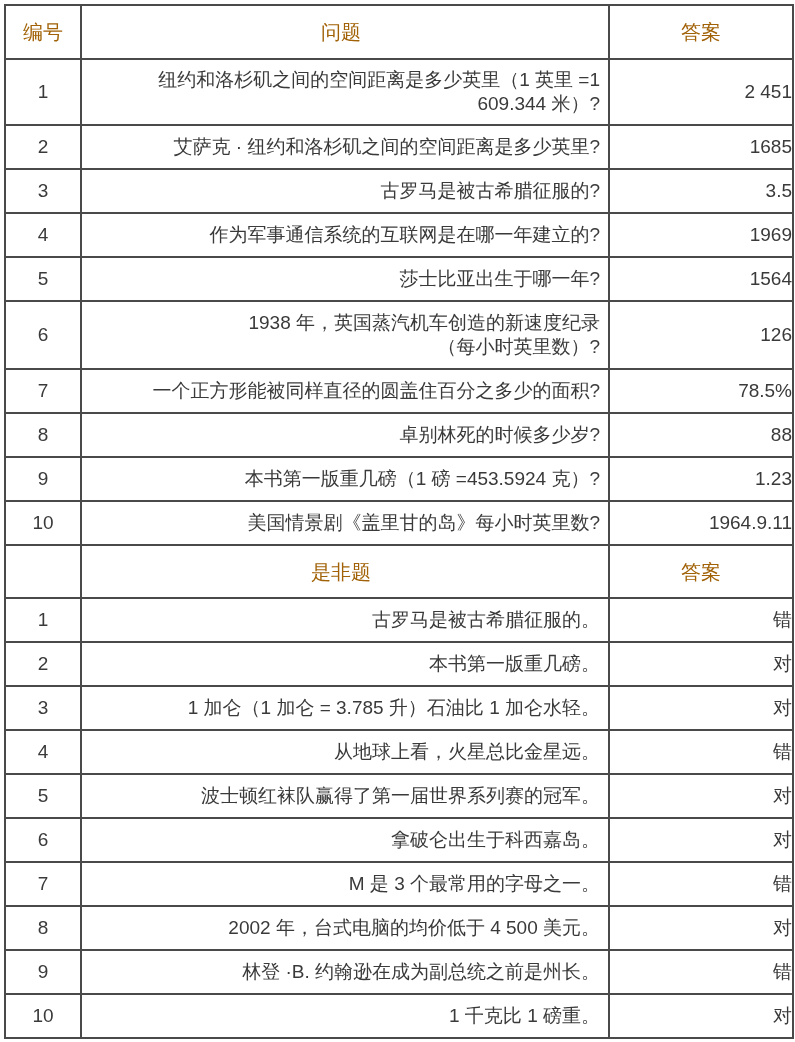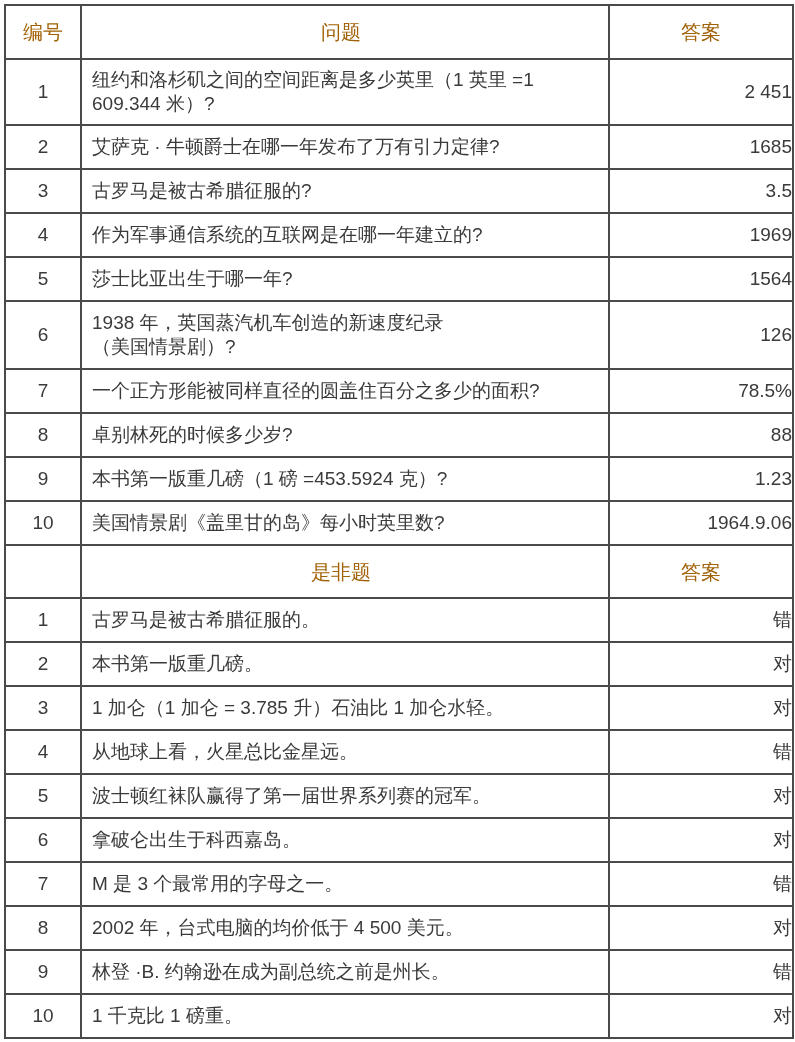--- a/index.html
+++ b/index.html
@@ -27,21 +27,21 @@
       border: 2px solid #4a4a4a;
       padding: 0;
       vertical-align: middle;
       font-size: 19px;
       line-height: 24px;
     }
     col.c-num { width: 76px; }
     col.c-q { width: 528px; }
     col.c-a { width: 184px; }
     td.num { text-align: center; }
-    td.q { text-align: left; padding-left: 10px !important; padding-right: 8px !important; }
+    td.q { text-align: right; padding-left: 10px !important; padding-right: 8px !important; }
     td.a { text-align: right; }
     tr.head td {
       text-align: center;
       color: #a16207;
       font-size: 20px;
     }
     tr.head td.q { text-align: center; padding-left: 0 !important; }
     tr.h54 td { height: 52px; }
     tr.h66 td { height: 64px; }
     tr.h44 td { height: 42px; }
@@ -69,21 +69,21 @@
       <td class="num">1</td>
       <td class="q">
         <div>纽约和洛杉矶之间的空间距离是多少英里（1 英里 =1</div>
         <div>609.344 米）?</div>
       </td>
       <td class="a">2 451</td>
     </tr>
 
     <tr class="h44">
       <td class="num">2</td>
-      <td class="q">艾萨克 · 牛顿爵士在哪一年发布了万有引力定律?</td>
+      <td class="q">艾萨克 · 纽约和洛杉矶之间的空间距离是多少英里?</td>
       <td class="a">1685</td>
     </tr>
 
     <tr class="h44">
       <td class="num">3</td>
       <td class="q">古罗马是被古希腊征服的?</td>
       <td class="a">3.5</td>
     </tr>
 
     <tr class="h44">
@@ -95,21 +95,21 @@
     <tr class="h44">
       <td class="num">5</td>
       <td class="q">莎士比亚出生于哪一年?</td>
       <td class="a">1564</td>
     </tr>
 
     <tr class="h68">
       <td class="num">6</td>
       <td class="q">
         <div>1938 年，英国蒸汽机车创造的新速度纪录</div>
-        <div>（美国情景剧）?</div>
+        <div>（每小时英里数）?</div>
       </td>
       <td class="a">126</td>
     </tr>
 
     <tr class="h44">
       <td class="num">7</td>
       <td class="q">一个正方形能被同样直径的圆盖住百分之多少的面积?</td>
       <td class="a">78.5%</td>
     </tr>
 
@@ -121,21 +121,21 @@
 
     <tr class="h44">
       <td class="num">9</td>
       <td class="q">本书第一版重几磅（1 磅 =453.5924 克）?</td>
       <td class="a">1.23</td>
     </tr>
 
     <tr class="h44">
       <td class="num">10</td>
       <td class="q">美国情景剧《盖里甘的岛》每小时英里数?</td>
-      <td class="a">1964.9.06</td>
+      <td class="a">1964.9.11</td>
     </tr>
 
     <tr class="head h53">
       <td class="num"></td>
       <td class="q">是非题</td>
       <td class="a">答案</td>
     </tr>
 
     <tr class="h44">
       <td class="num">1</td>

